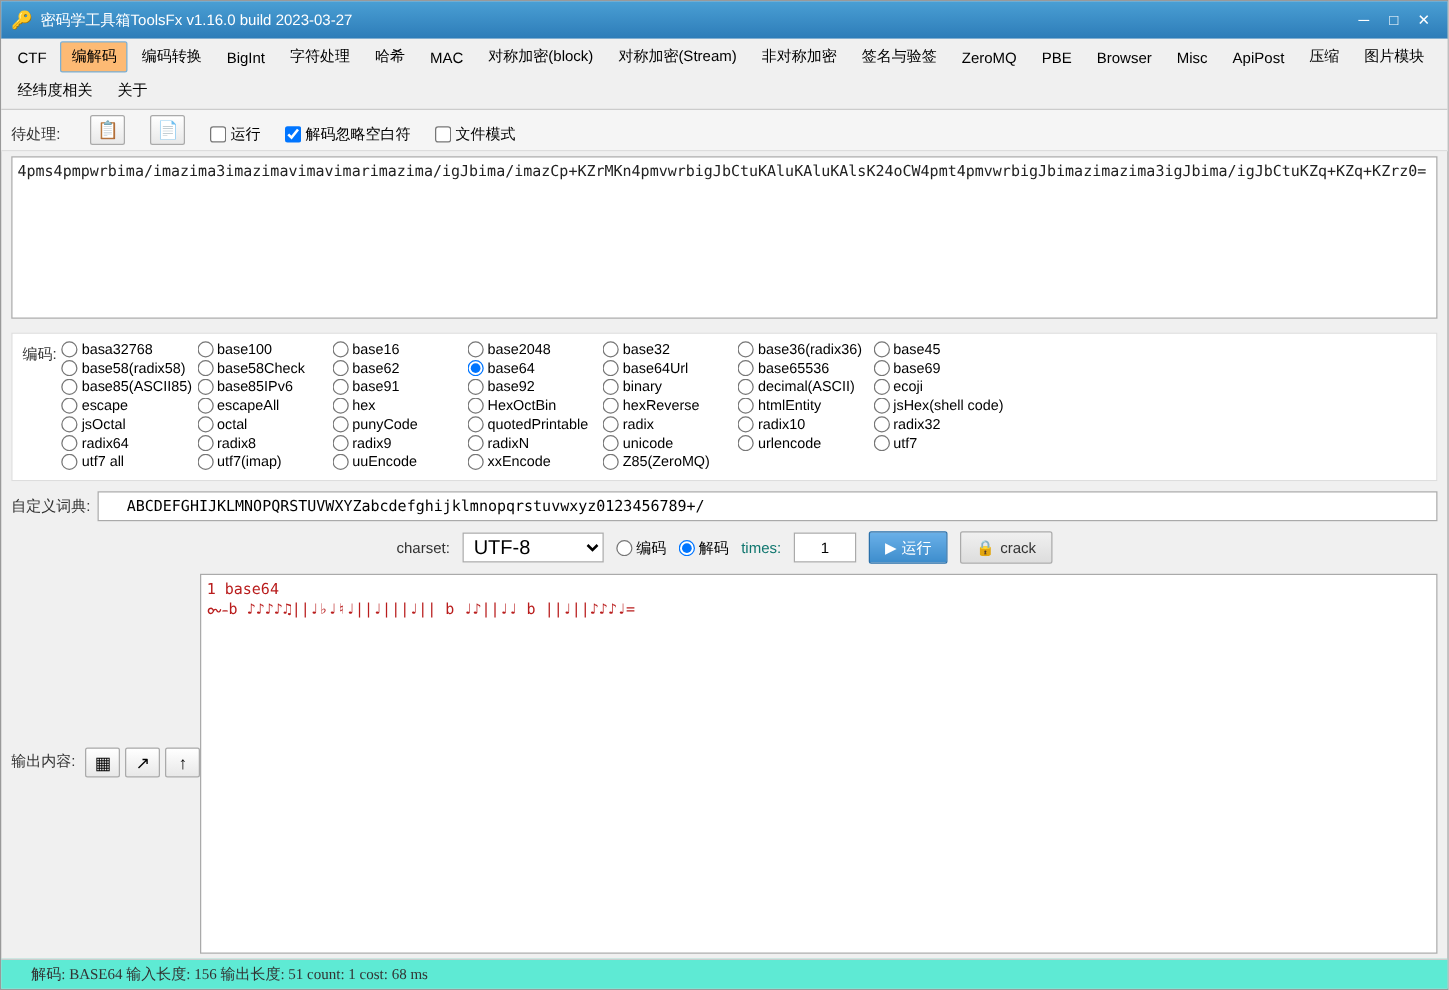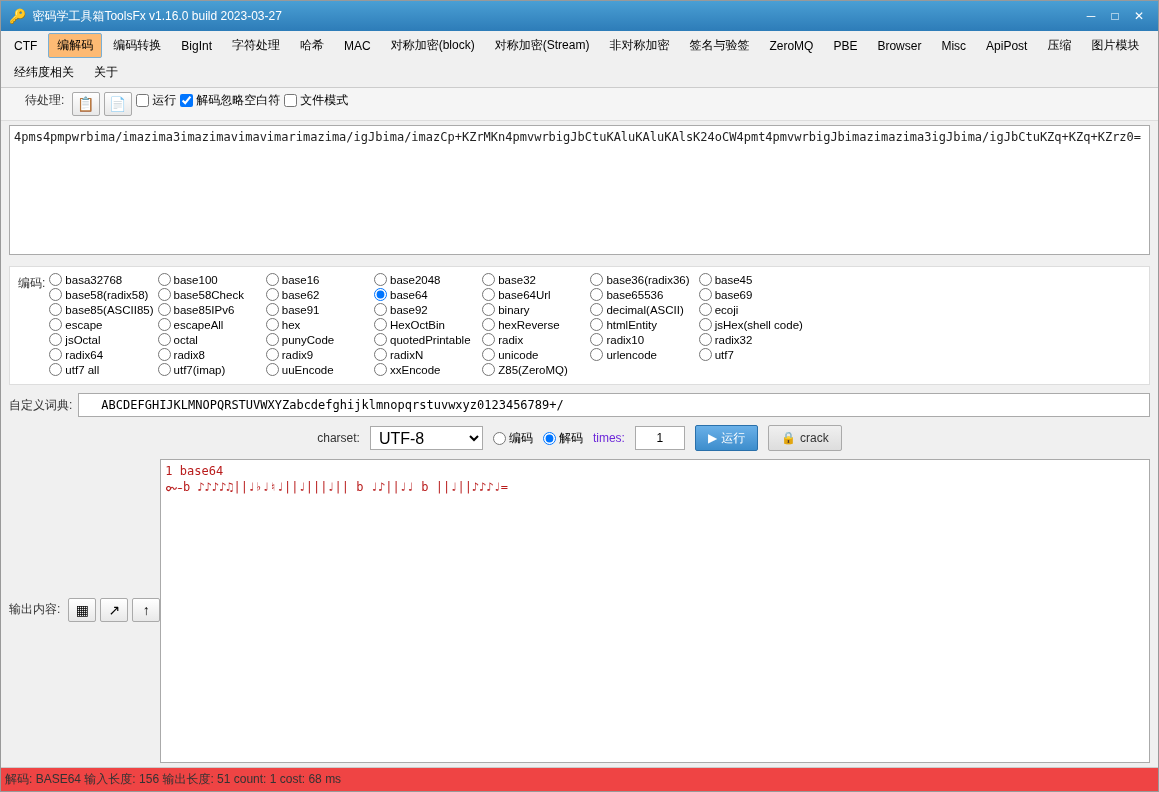--- a/index.html
+++ b/index.html
@@ -75,23 +75,23 @@
       border-radius: 2px;
       font-size: 12px;
       white-space: nowrap;
     }
     .menu-item.active { background: #fdba74; border-color: #7aafd4; }
 
     .toolbar {
       background: #f5f5f5;
       border-bottom: 1px solid #ddd;
       display: flex;
-      align-items: flex-start;
-      padding: 4px 24px;
-      gap: 4px;
+      align-items: flex-end;
+      padding: 4px 8px;
+      gap: 20px;
       flex-shrink: 0;
     }
     .toolbar-label {
       font-size: 12px;
       color: #333;
       margin-right: 4px;
     }
     .toolbar-btn {
       width: 28px;
       height: 24px;
@@ -197,21 +197,21 @@
       font-size: 16px;
       cursor: pointer;
     }
     .radio-inline {
       display: flex;
       align-items: center;
       gap: 3px;
       font-size: 12px;
       justify-content: center;
     }
-    .times-label { font-size: 12px; color: #6d28d9; }
+    .times-label { font-size: 12px; color: #0f766e; }
     .times-input {
       width: 50px;
       height: 24px;
       border: 1px solid #aaa;
       text-align: center;
       font-size: 12px;
       padding: 2px;
     }
     .run-btn {
       height: 26px;
@@ -273,26 +273,27 @@
       font-size: 12px;
       padding: 4px;
       resize: none;
       font-family: monospace;
       color: #b91c1c;
       overflow: auto;
       min-height: 130px;
     }
 
     .status-bar {
-      background: #ef4444;
+      background: #5eead4;
       border-top: 1px solid #ccc;
-      padding: 3px 4px;
+      padding: 3px 24px;
       font-size: 12px;
       color: #333;
       flex-shrink: 0;
+      font-family: Liberation Serif, serif;
     }
   </style>
 </head>
 <body>
 
 <div class="window">
 
   <div class="title-bar">
     <div class="title-bar-left">
       <span class="title-icon">🔑</span>

